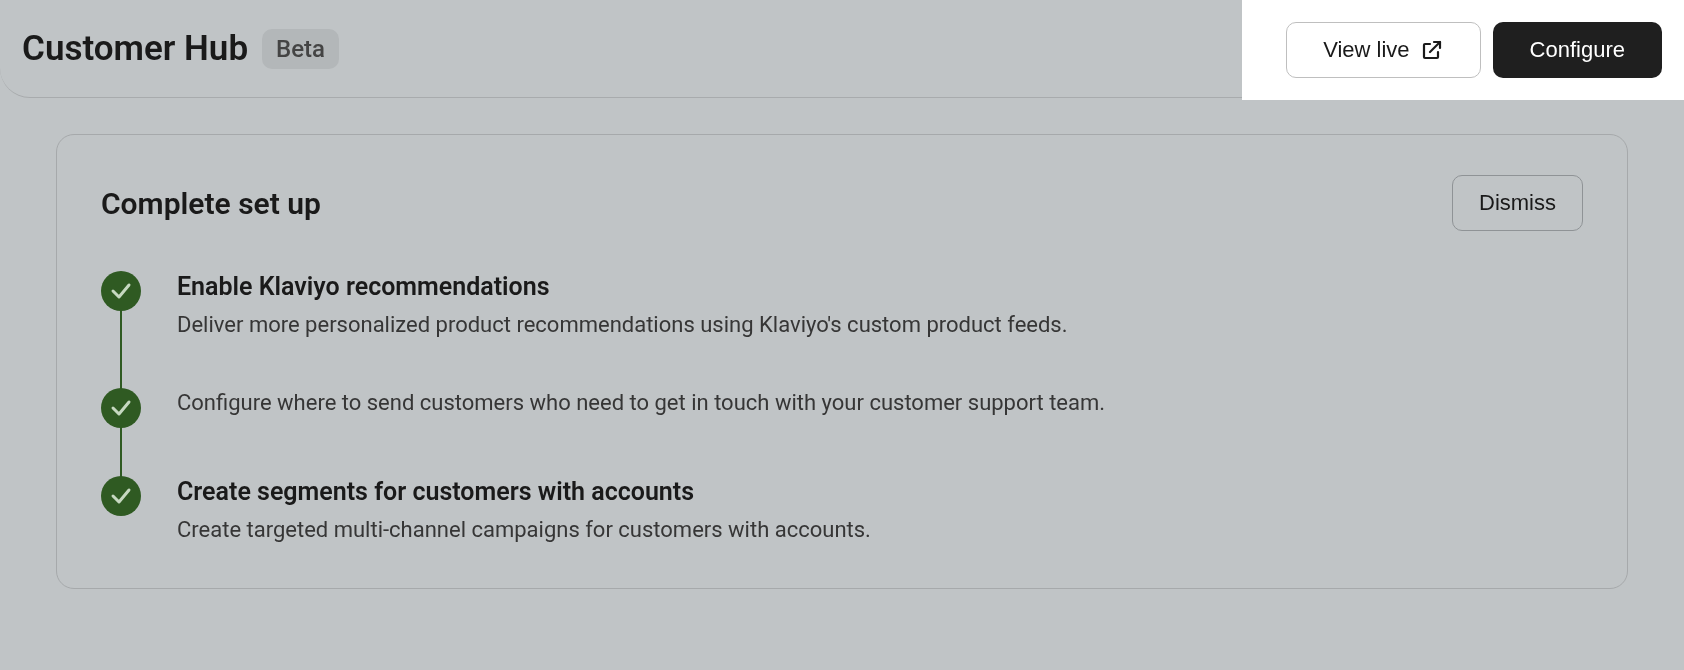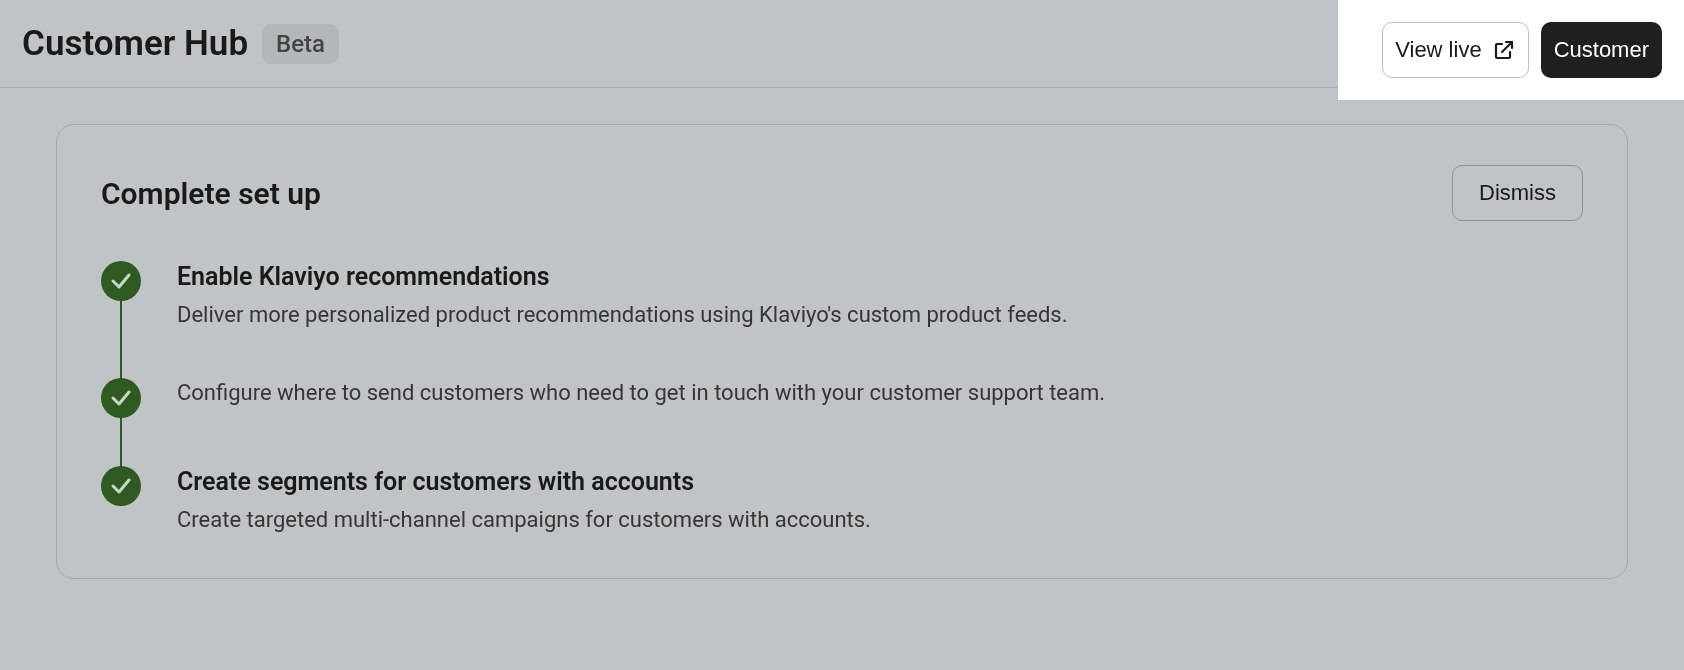--- a/index.html
+++ b/index.html
@@ -14,21 +14,22 @@
       height: 670px;
       overflow: hidden;
       position: relative;
     }
     .header {
       display: flex;
       align-items: center;
       justify-content: space-between;
       padding: 16px 22px;
       border-bottom: 1px solid #a8abad;
-      height: 88px;
+      height: 98px;
+      border-radius: 30px;
     }
     .header-left {
       display: flex;
       align-items: center;
       gap: 14px;
     }
     .page-title {
       font-size: 35px;
       font-weight: 600;
       color: #1a1a1a;
@@ -48,21 +49,21 @@
       background: #ffffff;
       padding: 12px 22px 12px 44px;
       display: flex;
       align-items: center;
       gap: 12px;
       height: 100px;
     }
     .btn {
       font-size: 22px;
       font-weight: 500;
-      padding: 14px 12px;
+      padding: 14px 36px;
       border-radius: 10px;
       cursor: pointer;
       display: inline-flex;
       align-items: center;
       gap: 10px;
       border: 1px solid transparent;
       white-space: nowrap;
     }
     .btn-outline {
       background: #ffffff;
@@ -180,21 +181,21 @@
     <span>View live</span>
     <span class="external-icon">
       <svg viewBox="0 0 24 24" fill="none" stroke="#1a1a1a" stroke-width="2.2" stroke-linecap="round" stroke-linejoin="round">
           <path d="M14 4h6v6" stroke="#1a1a1a"></path>
           <path d="M20 4L10 14" stroke="#1a1a1a"></path>
           <path d="M18 14v5a1 1 0 0 1-1 1H5a1 1 0 0 1-1-1V7a1 1 0 0 1 1-1h5" stroke="#1a1a1a"></path>
         </svg>
     </span>
   </button>
   <button class="btn btn-dark">
-    <span>Customer</span>
+    <span>Configure</span>
   </button>
 </div>
 
 <div class="card">
   <div class="card-header">
     <h2 class="card-title">Complete set up</h2>
     <button class="dismiss-btn">Dismiss</button>
   </div>
 
   <div class="steps">

